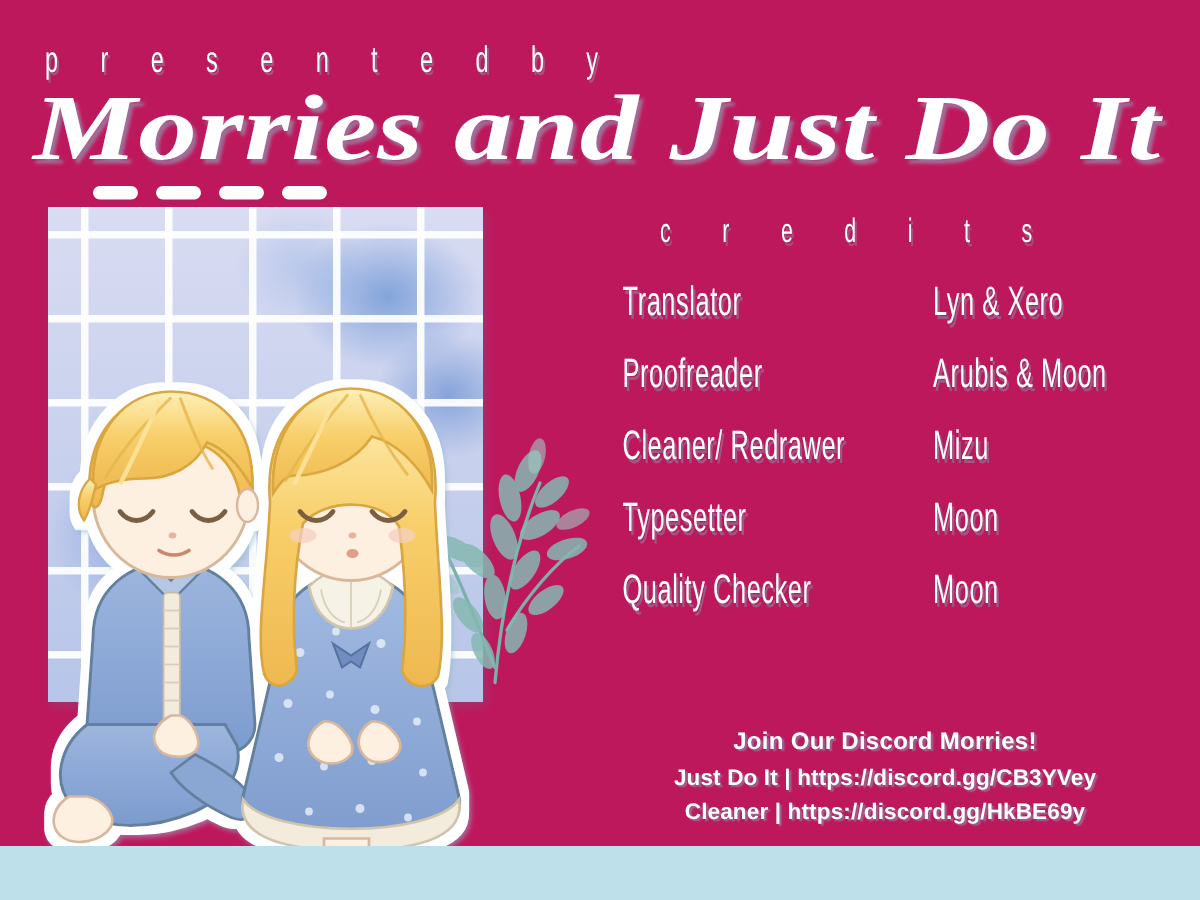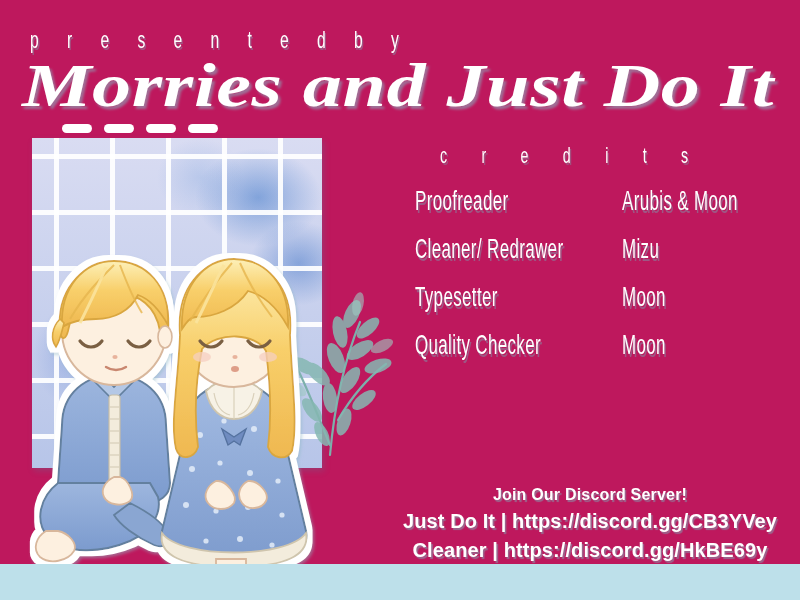--- a/index.html
+++ b/index.html
@@ -84,21 +84,21 @@
   .credit-value { left:207px; }
 
   
   .discord { position:absolute; left:380px; top:486px; width:420px; text-align:center; }
   .discord div {
     color:#ffffff; font-weight:bold;
     text-shadow:1.6px 1.6px 1px rgba(125,168,182,.55);
     white-space:nowrap;
   }
   .discord-title { font-size:16px; letter-spacing:.2px; margin-bottom:6px; }
-  .discord-line  { font-size:20px; letter-spacing:.1px; margin-bottom:6px; }
+  .discord-line  { font-size:15px; letter-spacing:.1px; margin-bottom:6px; }
 </style>
 </head>
 <body>
 
 <div class="page">
 
   <div class="presented-by">p r e s e n t e d     b y</div>
 
   <div class="title-script">
     <svg viewBox="0 0 760 70" aria-hidden="true">
@@ -318,36 +318,40 @@
           <ellipse cx="225" cy="154" rx="4" ry="3" fill="#d88f78" opacity=".85"></ellipse>
         </g>
       </svg>
     </div>
   </div>
 
   <div class="credits-head">c r e d i t s</div>
 
   <div class="credit-rows">
     <div class="credit-row">
+      <span class="credit-label">Translator</span>
+      <span class="credit-value">Lyn &amp; Xero</span>
+    </div>
+    <div class="credit-row">
       <span class="credit-label">Proofreader</span>
       <span class="credit-value">Arubis &amp; Moon</span>
     </div>
     <div class="credit-row">
       <span class="credit-label">Cleaner/ Redrawer</span>
       <span class="credit-value">Mizu</span>
     </div>
     <div class="credit-row">
       <span class="credit-label">Typesetter</span>
       <span class="credit-value">Moon</span>
     </div>
     <div class="credit-row">
       <span class="credit-label">Quality Checker</span>
       <span class="credit-value">Moon</span>
     </div>
   </div>
 
   <div class="discord">
-    <div class="discord-title">Join Our Discord Server!</div>
+    <div class="discord-title">Join Our Discord Morries!</div>
     <div class="discord-line">Just Do It | https://discord.gg/CB3YVey</div>
     <div class="discord-line">Cleaner | https://discord.gg/HkBE69y</div>
   </div>
 
 </div>
 
 </body></html>

